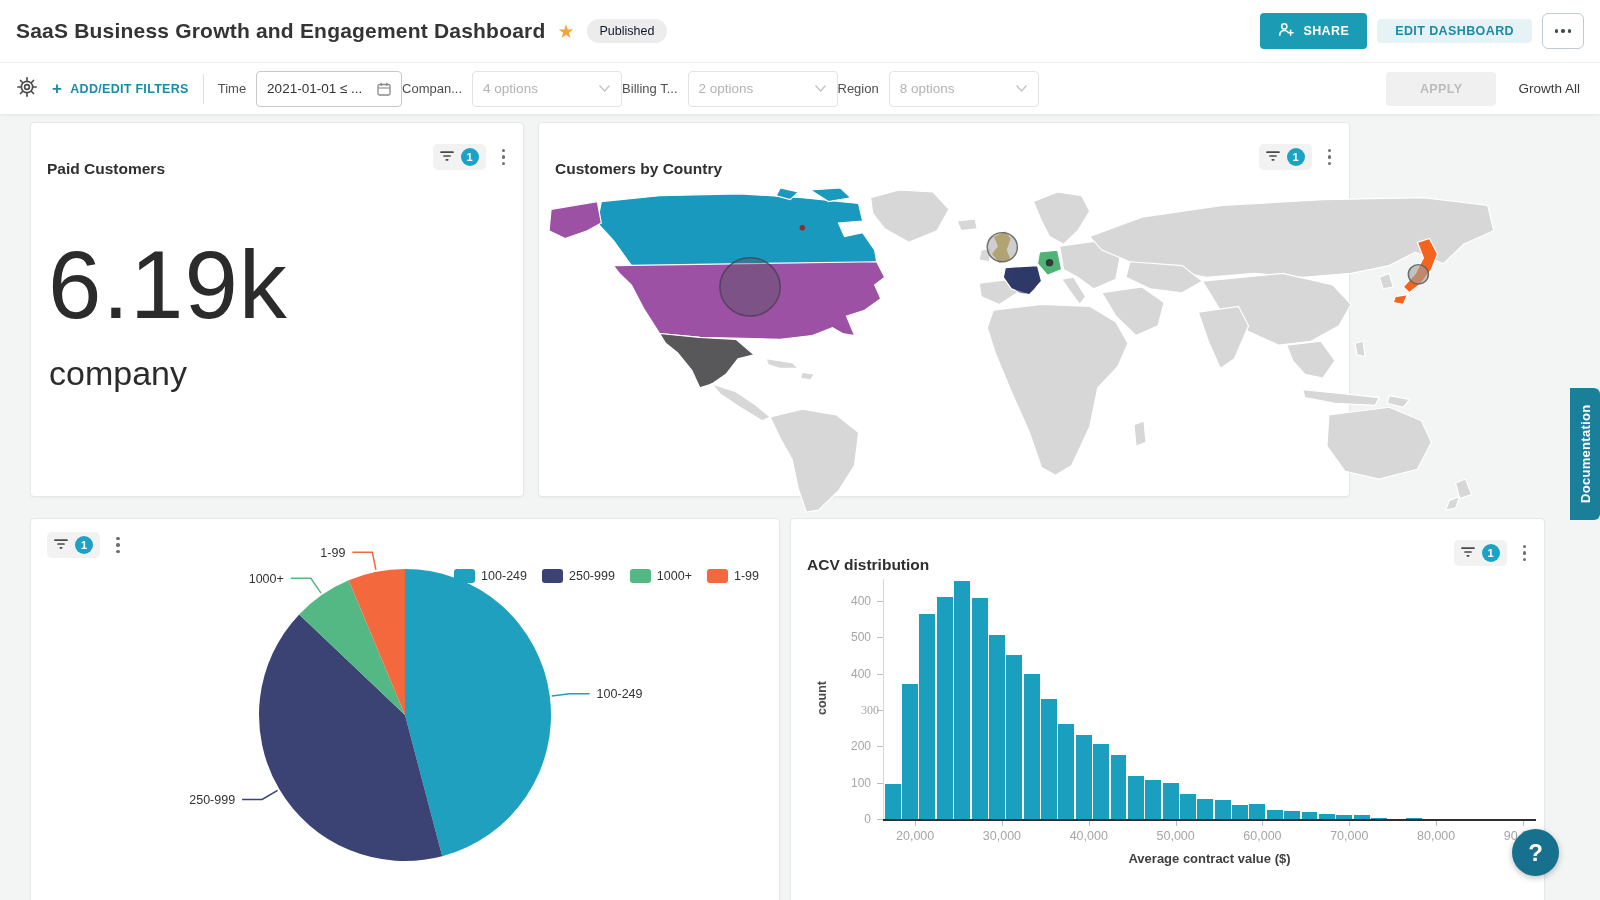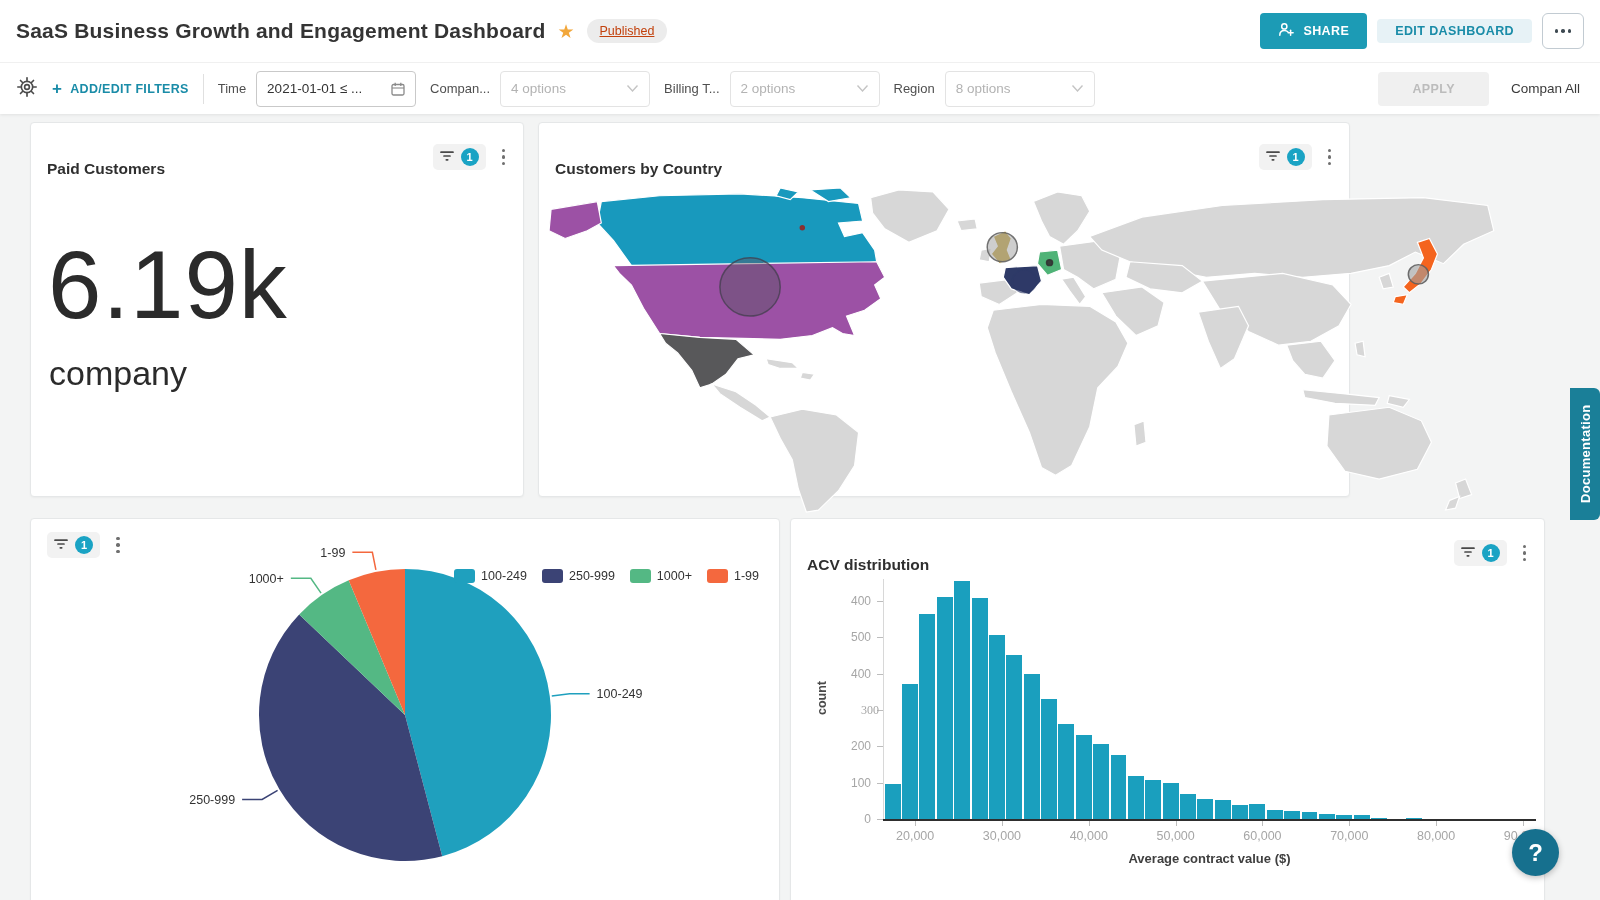--- a/index.html
+++ b/index.html
@@ -4,47 +4,47 @@
 <style>
   * { box-sizing: border-box; margin: 0; padding: 0; }
   html,body { width:1600px; height:900px; overflow:hidden; }
   body { font-family:"Liberation Sans", sans-serif; background:#F3F4F4; position:relative; }
 
   
   .topbar { position:absolute; left:0; top:0; width:1600px; height:62px; background:#fff;
             display:flex; align-items:center; padding:0 16px; z-index:5; }
   .dash-title { font-size:21px; font-weight:bold; color:#343434; letter-spacing:.2px; }
   .star { color:#F2A73B; font-size:19px; margin-left:12px; }
-  .pill { margin-left:12px; background:#ECECEC; color:#c2410c; font-size:12.5px;
-          padding:5px 13px; border-radius:13px;text-decoration:underline; }
+  .pill { margin-left:12px; background:#ECECEC; color:#0f172a; font-size:12.5px;
+          padding:5px 13px; border-radius:13px; }
   .topbar-spacer { flex:1; }
   .btn-share { background:#1C9BB5; color:#fff; border:none; border-radius:4px; height:36px;
                padding:0 18px; font-size:12.5px; font-weight:bold; letter-spacing:.4px;
                display:flex; align-items:center; gap:9px; cursor:pointer; }
   .btn-edit { background:#E7F2F6; color:#1A8CA8; border:none; border-radius:4px; height:24px;
               padding:0 18px; font-size:12.5px; font-weight:bold; letter-spacing:.4px;
               margin-left:10px; cursor:pointer; }
   .btn-more { margin-left:10px; width:42px; height:36px; background:#fff; border:1px solid #C2CBD2;
               border-radius:6px; display:flex; align-items:center; justify-content:center; gap:3px; cursor:pointer; }
   .btn-more i { width:3.5px; height:3.5px; border-radius:50%; background:#3E4A52; display:block; }
 
   
   .filterbar { position:absolute; left:0; top:62px; width:1600px; height:52px; background:#fff;
                border-top:1px solid #F0F0F0; box-shadow:0 1px 3px rgba(0,0,0,.08);
                display:flex; align-items:center; padding:0 16px; gap:14px; z-index:4; }
   .addedit { display:flex; align-items:center; gap:8px; color:#1A8CA8; font-size:12.5px;
              font-weight:bold; letter-spacing:.3px; cursor:pointer; white-space:nowrap; }
   .addedit .plus { font-size:17px; font-weight:bold; }
   .vdivider { width:1px; height:30px; background:#E0E0E0; }
-  #filter-groups { display:flex; align-items:center; gap:14px; }
+  #filter-groups { display:flex; align-items:center; }
   .fgroup { display:flex; align-items:center; gap:10px; }
   .flabel { font-size:13px; color:#4F4F4F; white-space:nowrap; }
   .fcontrol { height:36px; border-radius:4px; display:flex; align-items:center;
               justify-content:space-between; padding:0 10px; cursor:pointer; }
-  .fcontrol.date { border:1px solid #C9C9C9; width:160px;text-align:center; }
+  .fcontrol.date { border:1px solid #C9C9C9; width:146px;text-align:center; }
   .fcontrol.date .fvalue { color:#333; font-size:13.5px; }
   .fcontrol.select { border:1px solid #E3E3E3; width:150px; }
   .fcontrol.select .fvalue { color:#B3B3B3; font-size:13.5px; }
   .fb-spacer { flex:1; }
   .btn-apply { background:#F0F0F0; color:#BCBCBC; border:none; border-radius:4px; height:34px;
                padding:0 34px; font-size:12.5px; font-weight:bold; letter-spacing:.4px; }
   .clear-all { font-size:13.5px; color:#3A3A3A; margin:0 4px 0 8px; cursor:pointer; white-space:nowrap; }
 
   
   .card { position:absolute; background:#fff; border:1px solid #E5E7E8; border-radius:4px;
@@ -192,21 +192,21 @@
           <span style="display: flex;">
             <svg width="13" height="9" viewBox="0 0 13 9">
               <polyline points="1.5,1.5 6.5,7 11.5,1.5" fill="none" stroke="#C4C4C4" stroke-width="1.4"></polyline>
             </svg>
           </span>
         </div>
       </div>
     </div>
   <span class="fb-spacer"></span>
   <button class="btn-apply">APPLY</button>
-  <span class="clear-all">Compan All</span>
+  <span class="clear-all">Growth All</span>
 </div>
 
 <div class="card" id="card-kpi">
   <div class="card-head">
     <span class="card-title">Paid Customers</span>
     <div class="filter-chip">
       <span>
         <svg width="14" height="12" stroke="#4A4A4A" stroke-width="1.7" stroke-linecap="round">
             <line x1="1" y1="2.2" x2="13" y2="2.2"></line>
             <line x1="4" y1="6" x2="10" y2="6"></line>

